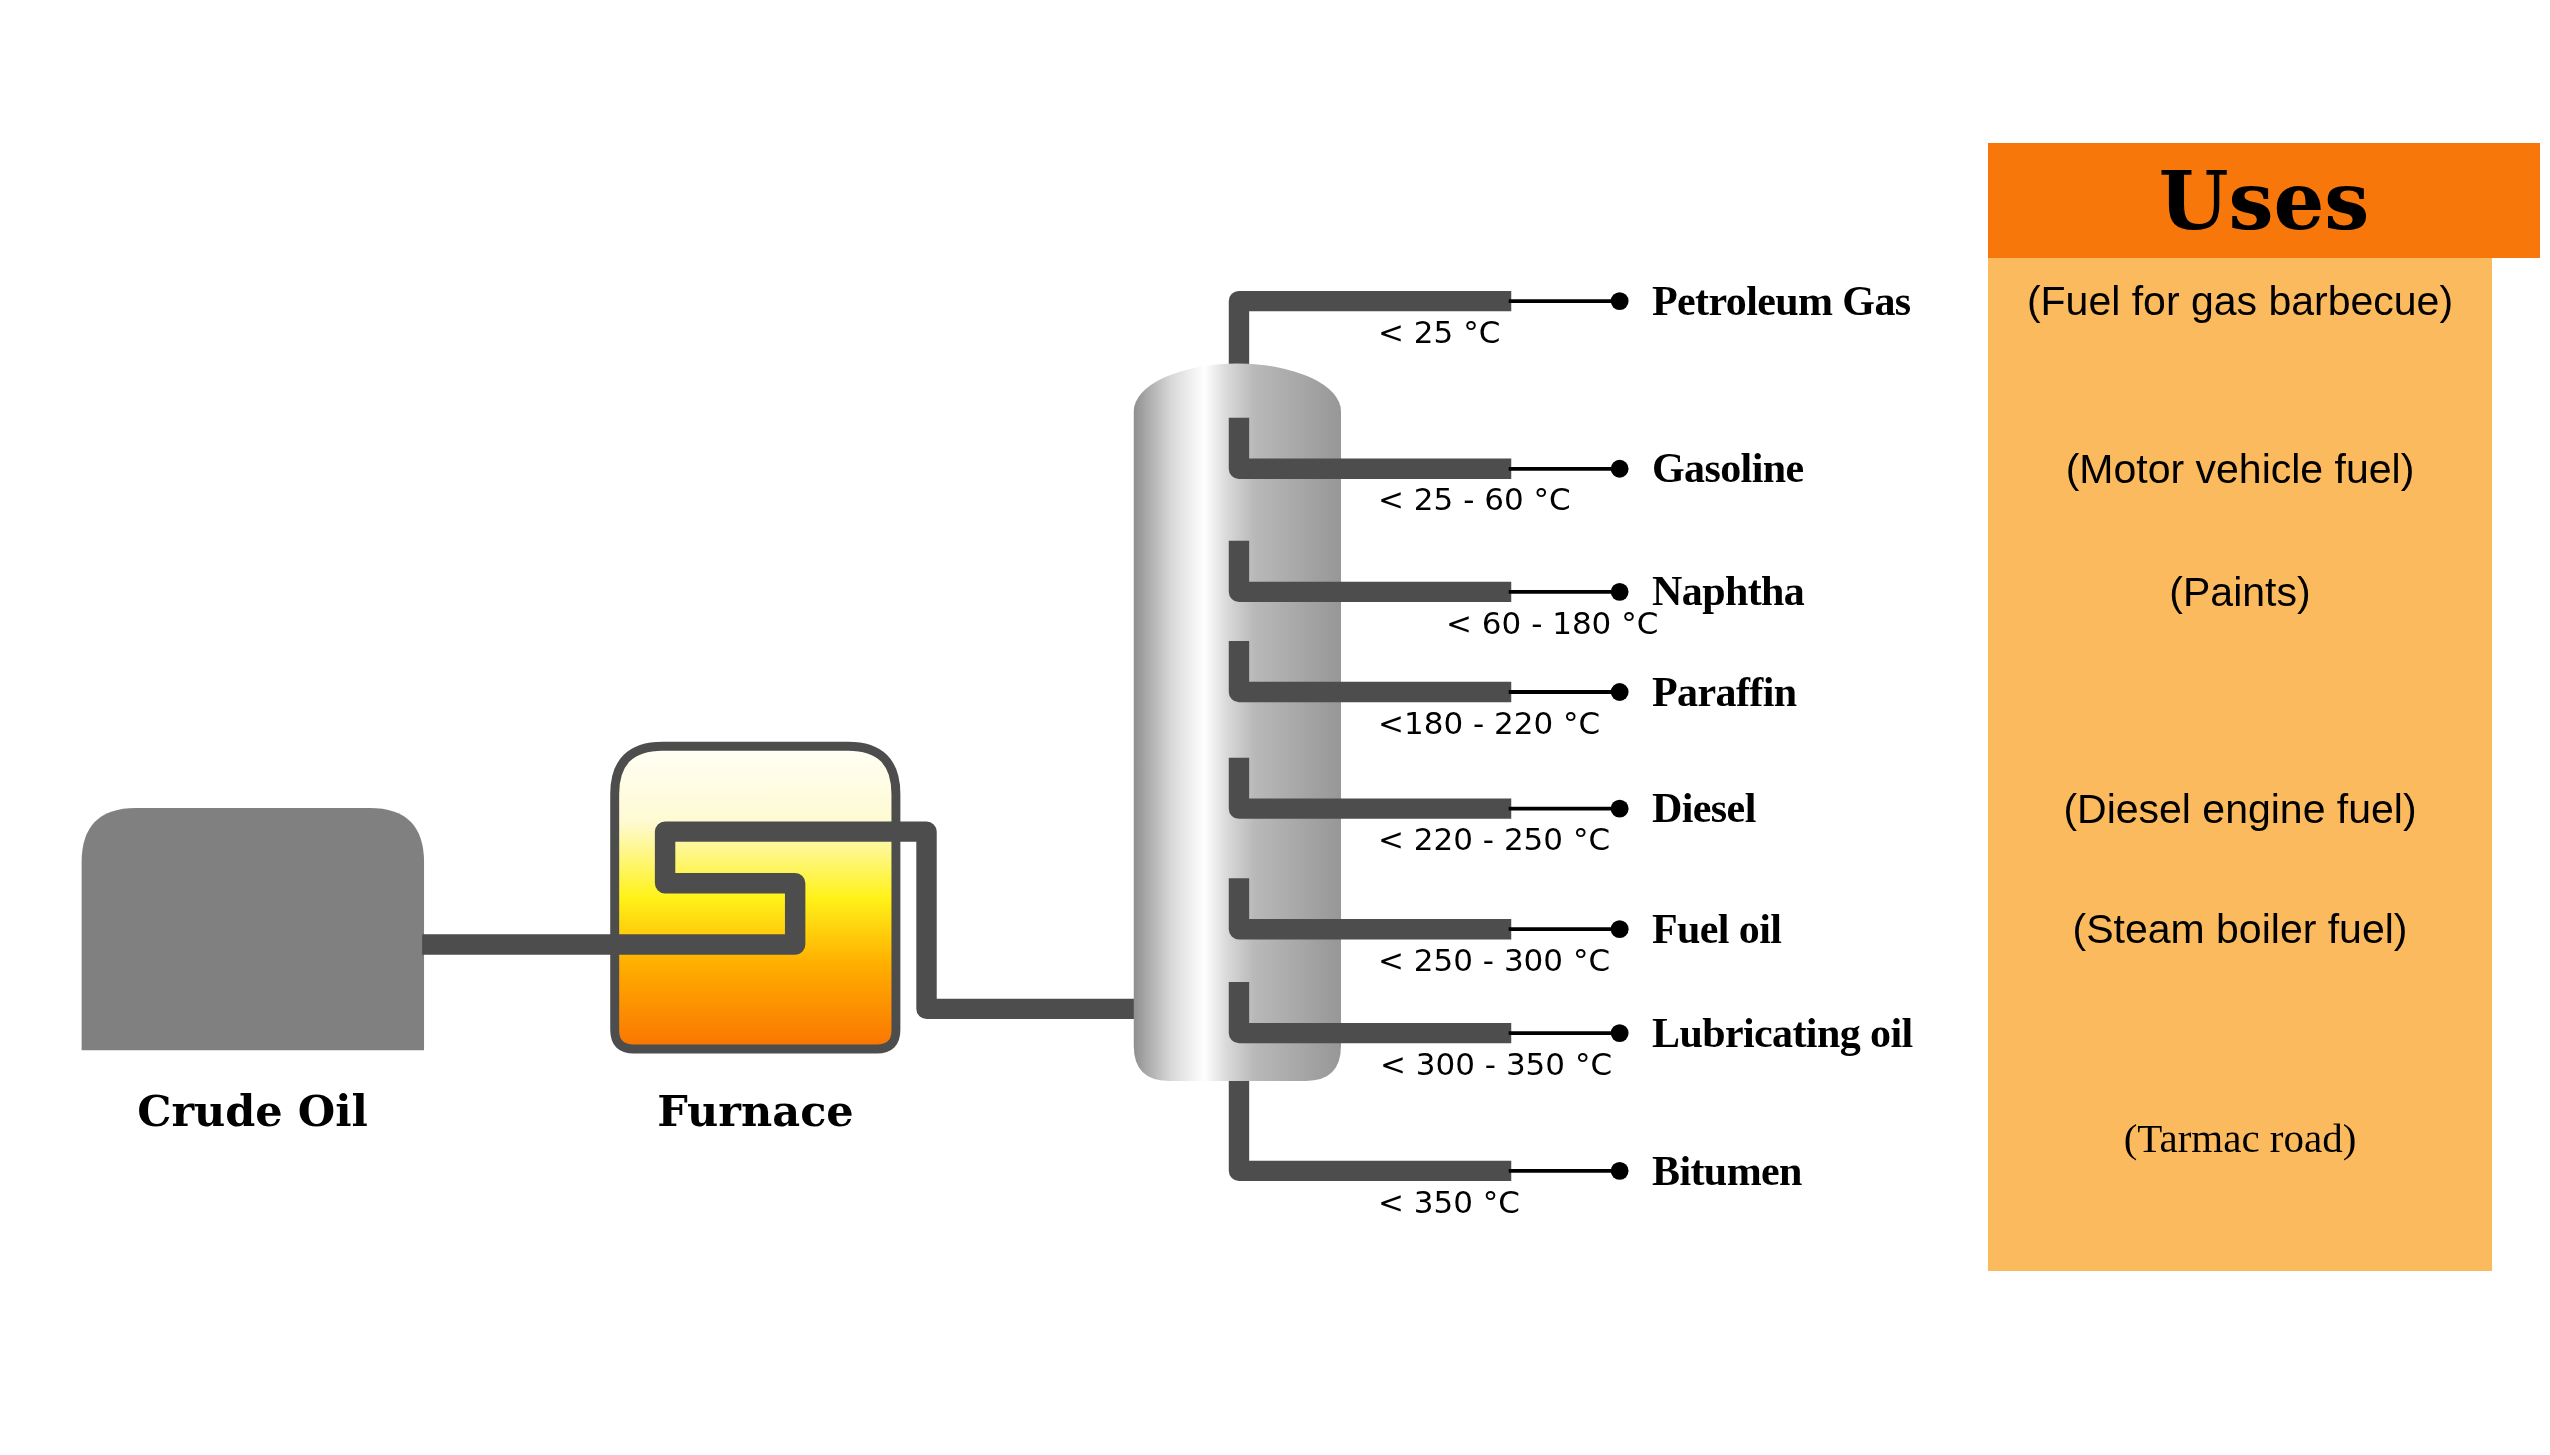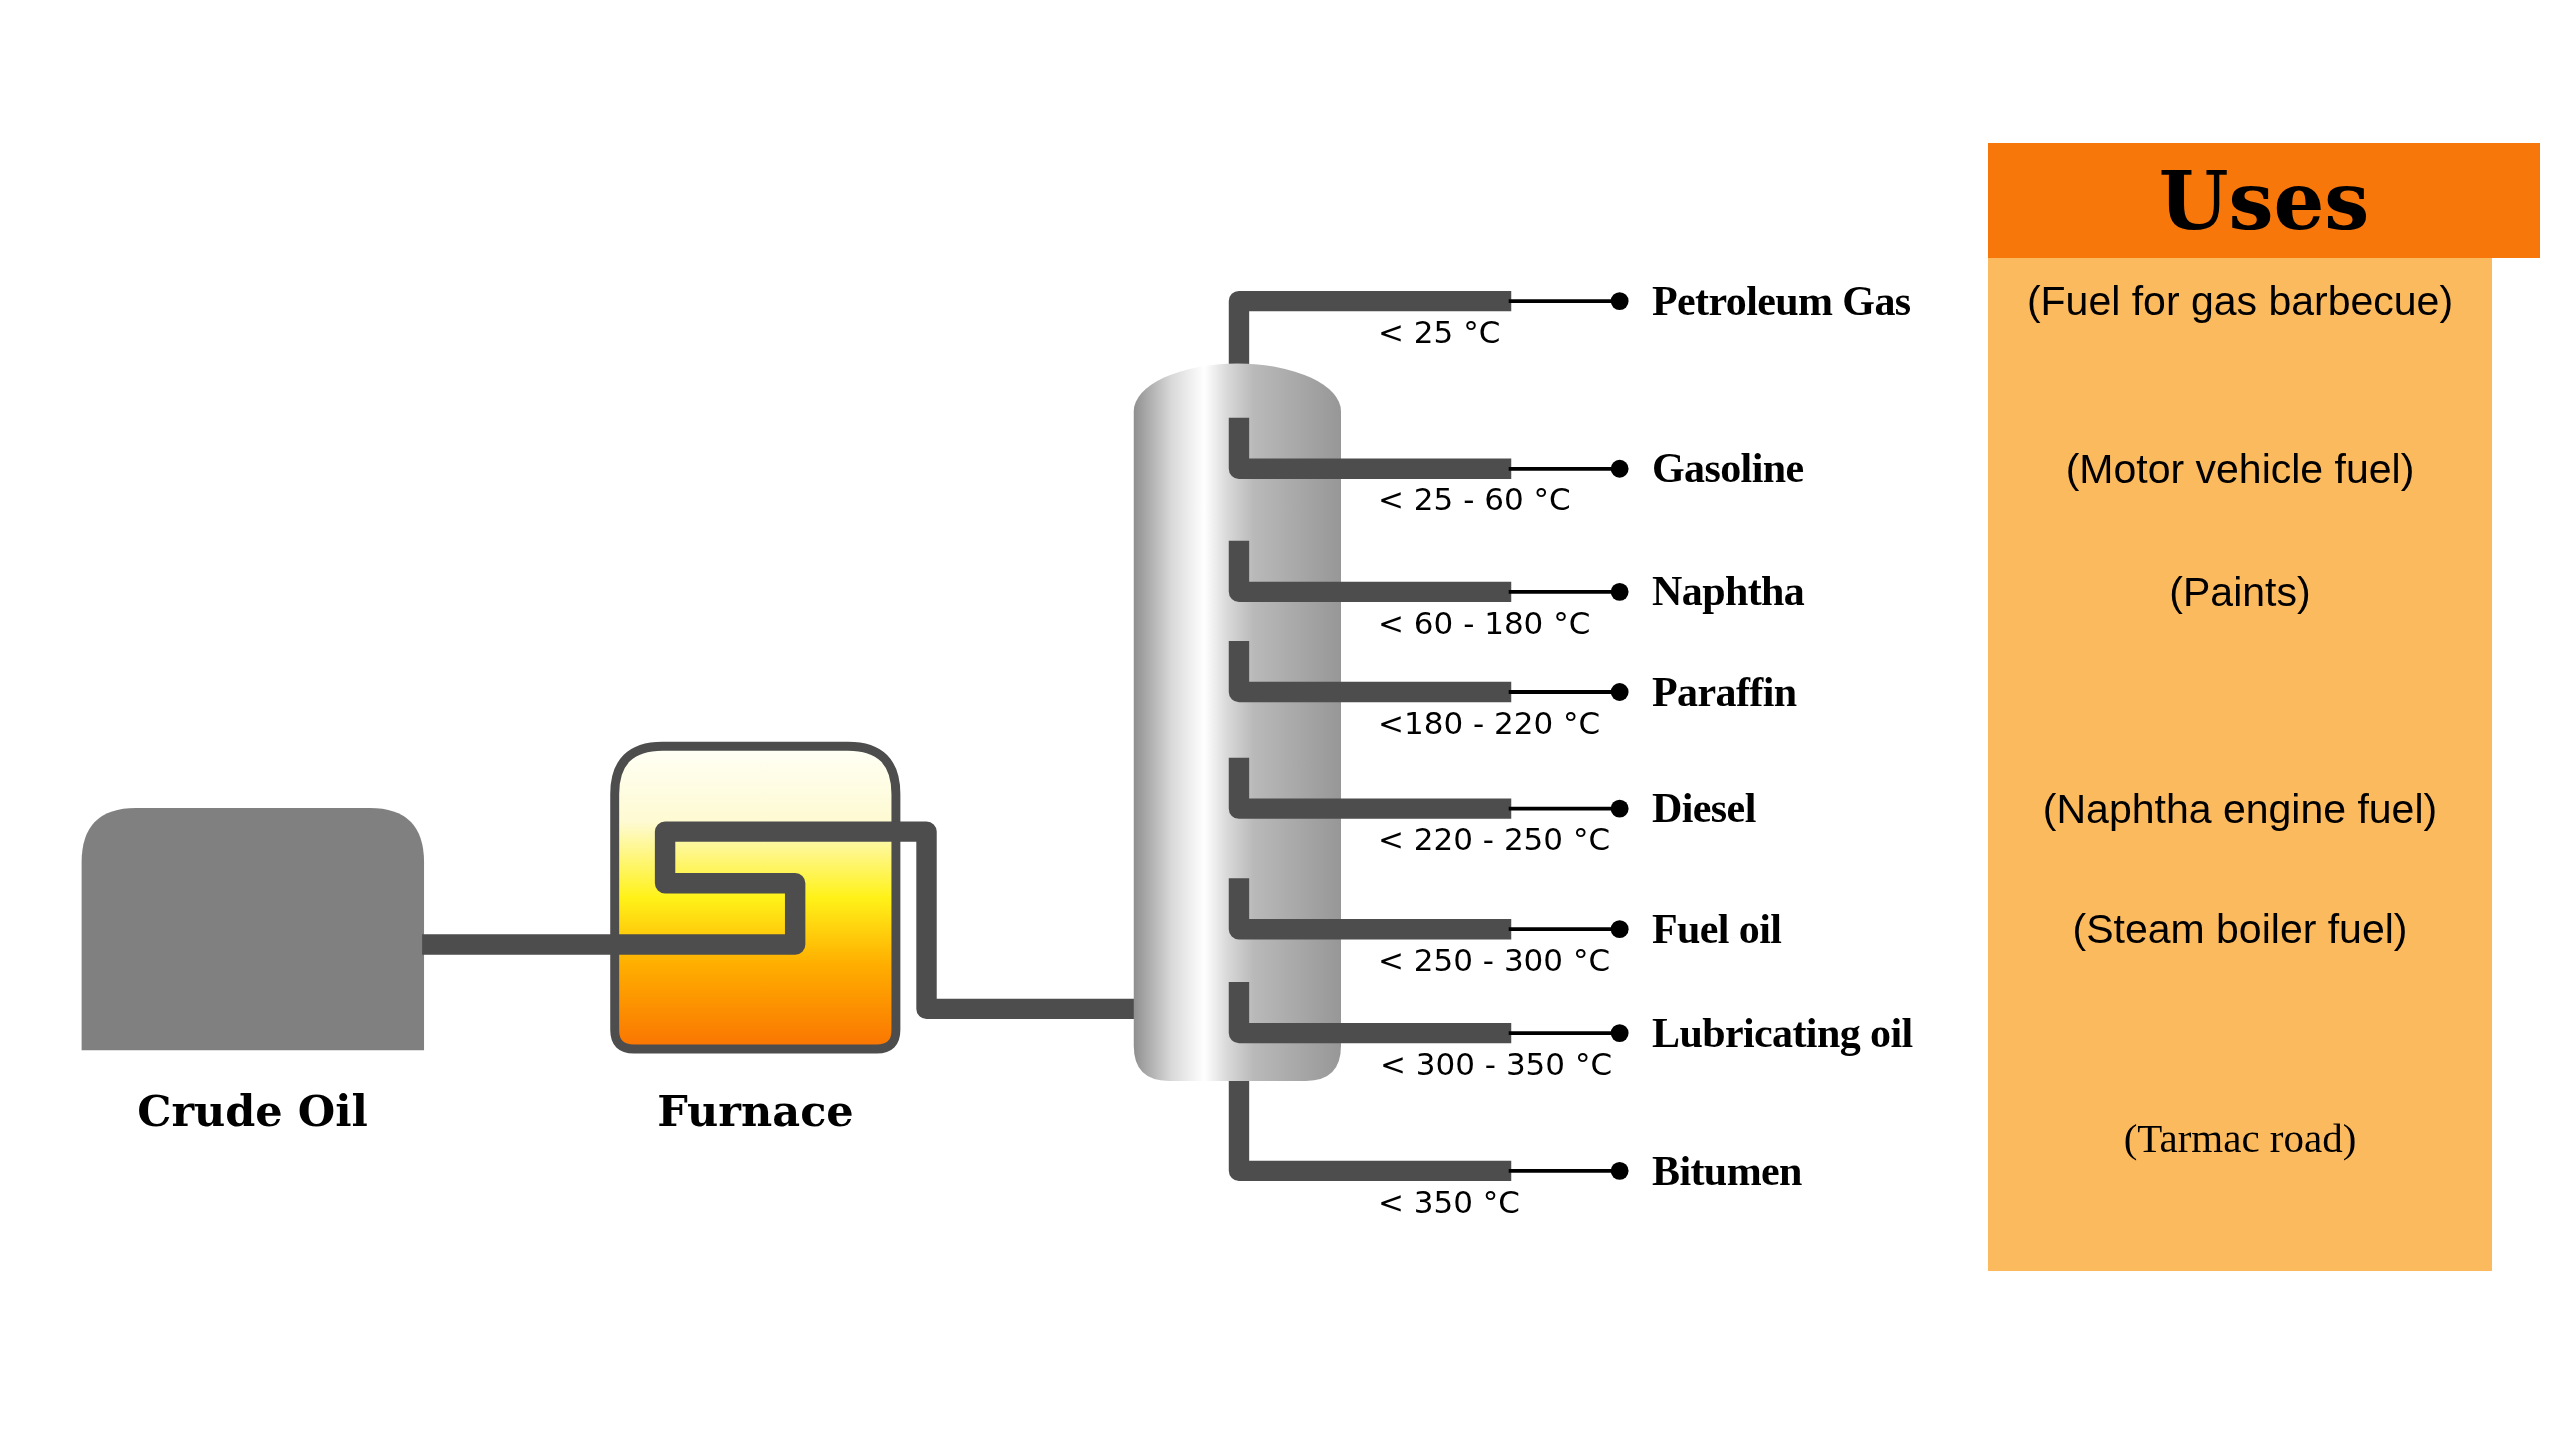--- a/index.html
+++ b/index.html
@@ -137,28 +137,28 @@
   <div class="abs fraction-name" style="left:1652px;top:439px;">Gasoline</div>
   <div class="abs fraction-name" style="left:1652px;top:562px;">Naphtha</div>
   <div class="abs fraction-name" style="left:1652px;top:663px;">Paraffin</div>
   <div class="abs fraction-name" style="left:1652px;top:779px;">Diesel</div>
   <div class="abs fraction-name" style="left:1652px;top:900px;">Fuel oil</div>
   <div class="abs fraction-name" style="left:1652px;top:1004px;">Lubricating oil</div>
   <div class="abs fraction-name" style="left:1652px;top:1142px;">Bitumen</div>
 
   <div class="abs fraction-temp" style="left:1378px;top:314px;">&lt; 25 °C</div>
   <div class="abs fraction-temp" style="left:1378px;top:481px;">&lt; 25 - 60 °C</div>
-  <div class="abs fraction-temp" style="left:1378px;top:605px;">&lt; 60 - 180 °C</div>
+  <div class="abs fraction-temp" style="left:1446px;top:605px;">&lt; 60 - 180 °C</div>
   <div class="abs fraction-temp" style="left:1378px;top:705px;">&lt;180 - 220 °C</div>
   <div class="abs fraction-temp" style="left:1378px;top:821px;">&lt; 220 - 250 °C</div>
   <div class="abs fraction-temp" style="left:1378px;top:942px;">&lt; 250 - 300 °C</div>
   <div class="abs fraction-temp" style="left:1380px;top:1046px;">&lt; 300 - 350 °C</div>
   <div class="abs fraction-temp" style="left:1378px;top:1184px;">&lt; 350 °C</div>
 
   <div class="abs use-item" style="top:273px;">(Fuel for gas barbecue)</div>
   <div class="abs use-item" style="top:441px;">(Motor vehicle fuel)</div>
   <div class="abs use-item" style="top:564px;">(Paints)</div>
-  <div class="abs use-item" style="top:781px;">(Naphtha engine fuel)</div>
+  <div class="abs use-item" style="top:781px;">(Diesel engine fuel)</div>
   <div class="abs use-item" style="top:901px;">(Steam boiler fuel)</div>
   <div class="abs use-item" style="top:1110px;font-family:Liberation Serif, serif;">(Tarmac road)</div>
 
 </div>
 
 
 </body></html>

